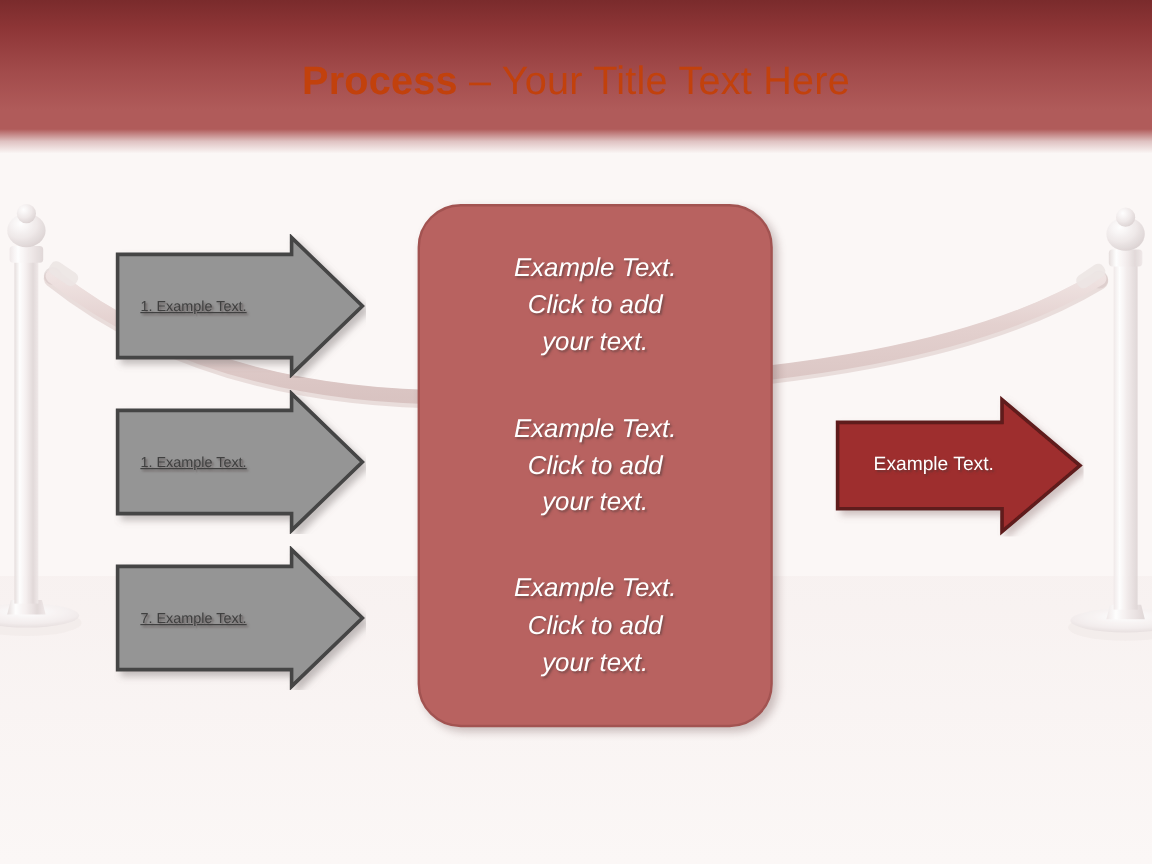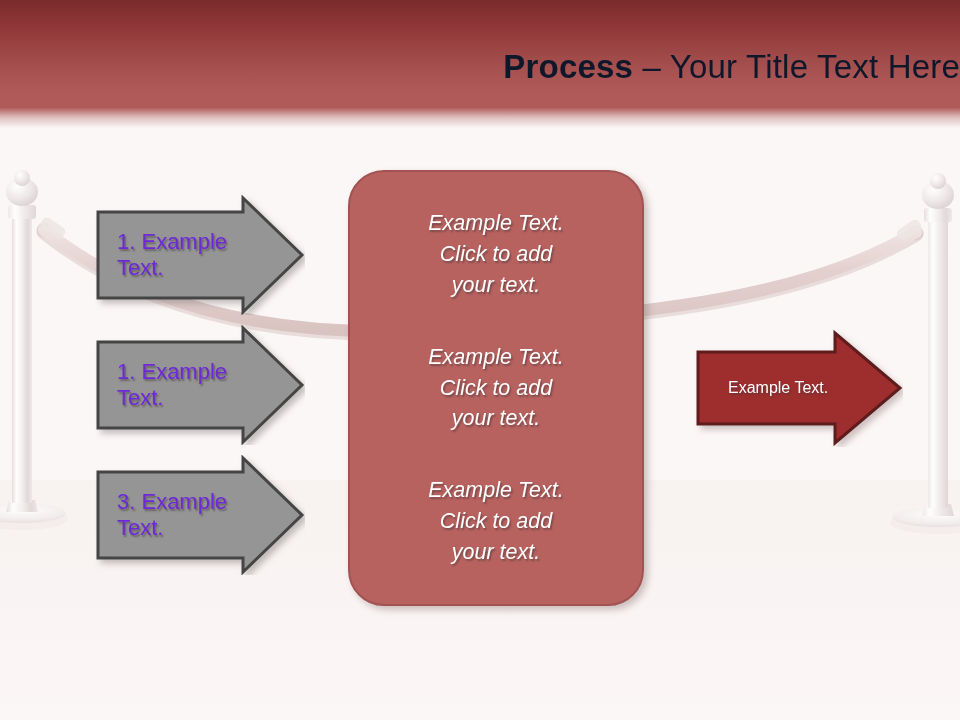--- a/index.html
+++ b/index.html
@@ -21,42 +21,43 @@
       #7a2b2c 0%,
       #8d3536 18%,
       #a14a4a 45%,
       #b05b5a 72%,
       #b05b5a 84%,
       rgba(200,150,150,0.55) 92%,
       rgba(251,247,246,1) 100%);
   }
   #title{
     position:absolute;left:0;top:48px;width:960px;
-    text-align:right;
-    font-size:33px;color:#0f172a;
+    text-align:center;
+    font-size:33px;color:#c2410c;
     letter-spacing:0.2px;
     white-space:nowrap;
   }
   #title .strong{font-weight:bold;}
   #title .rest{font-weight:normal;}
 
   
   .shadow-txt{
     text-shadow:1.5px 1.5px 1.8px rgba(70,55,55,0.55);
   }
 
   
   .gray-arrow{position:absolute;}
   .gray-arrow .label{
     position:absolute;left:0;top:0;width:100%;height:100%;
     display:flex;align-items:center;
     box-sizing:border-box;
     padding-left:22px;padding-right:58px;
-    font-size:22px;color:#6d28d9;
+    font-size:12px;color:#404040;
     pointer-events:none;
+    text-decoration:underline;
   }
 
   
   #center-box{
     position:absolute;left:348px;top:170px;width:296px;height:436px;
     background:#b86260;
     border:2px solid #a25351;
     border-radius:36px;
     box-sizing:border-box;
     box-shadow:4px 4px 7px rgba(110,80,80,0.33);
@@ -191,21 +192,21 @@
 
   <div class="gray-arrow" style="left:95px;top:455px;width:210px;height:120px;">
     <svg viewBox="0 0 210 120" width="210" height="120" xmlns="http://www.w3.org/2000/svg">
       <defs>
         <filter id="shA3" x="-25%" y="-25%" width="160%" height="160%">
           <feDropShadow dx="4" dy="4" stdDeviation="3" flood-color="#7d7474" flood-opacity="0.45"></feDropShadow>
         </filter>
       </defs>
       <polygon points="3,17 148,17 148,3 207,60 148,117 148,103 3,103" fill="#959595" stroke="#444444" stroke-width="3" stroke-linejoin="miter" filter="url(#shA3)"></polygon>
     </svg>
-    <div class="label shadow-txt">3. Example Text.</div>
+    <div class="label shadow-txt">7. Example Text.</div>
   </div>
 
   <div id="center-box">
     <div class="center-para shadow-txt">
       <div>Example Text.</div>
       <div>Click  to add</div>
       <div>your text.</div>
     </div>
     <div class="center-para shadow-txt">
       <div>Example Text.</div>

